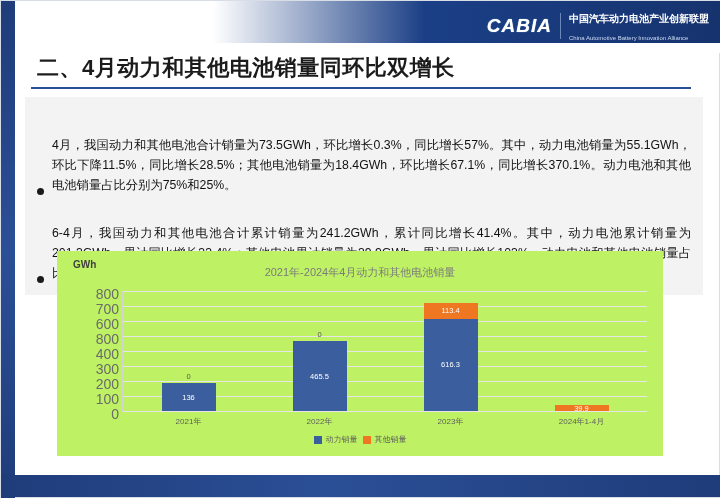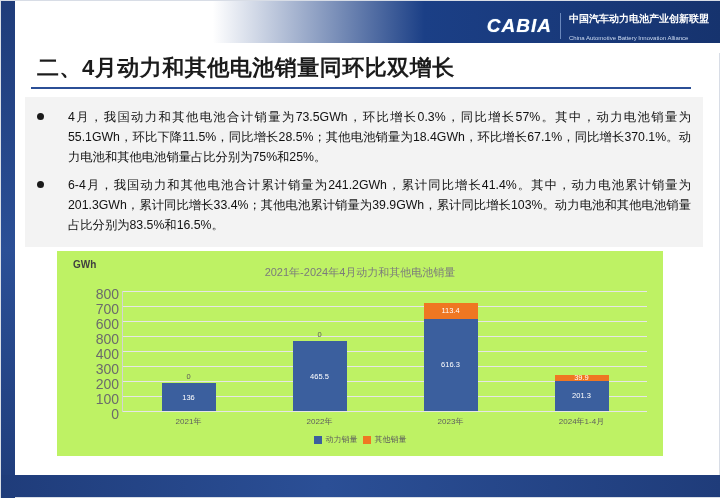--- a/index.html
+++ b/index.html
@@ -64,22 +64,23 @@
     width: 660px; height: 2px; background: #2b4f96;
   }
   
   .bullets {
     position: absolute; left: 24px; top: 96px;
     width: 678px;
     background: #f3f3f3;
     padding: 10px 12px 12px 12px;
   }
   .bullet {
-    display: flex; align-items: flex-start; gap: 24px;
+    display: flex; align-items: flex-end; gap: 8px;
     margin-bottom: 8px;
+    margin-top: 28px;
   }
   .bullet:last-child { margin-bottom: 0; }
   .bullet-dot {
     flex: 0 0 auto;
     width: 7px; height: 7px; border-radius: 50%;
     background: #1a1a1a; margin-top: 6px;
   }
   .bullet-text {
     font-size: 12.3px; line-height: 20px; color: #111111;
     text-align: justify;
@@ -226,21 +227,20 @@
         <div class="bar-group" style="left: 169.5px; width: 54px; height: 69.825px;">
           <div class="seg-label-above">0</div>
           <div class="seg power" style="height: 72px;">465.5</div>
         </div>
         <div class="bar-group" style="left: 300.5px; width: 54px; height: 109.455px;">
           <div class="seg other" style="height: 16px;">113.4</div>
           <div class="seg power" style="height: 92.445px;">616.3</div>
         </div>
         <div class="bar-group" style="left: 431.5px; width: 54px; height: 50px;">
           <div class="seg other" style="height: 5.985px;">39.9</div>
-          <div class="seg power" style="height: 30.195px;">201.3</div>
         </div>
       </div>
 
     <div class="legend">
       <div class="legend-item">
         <span class="legend-swatch power"></span>
         <span>动力销量</span>
       </div>
       <div class="legend-item">
         <span class="legend-swatch other"></span>

